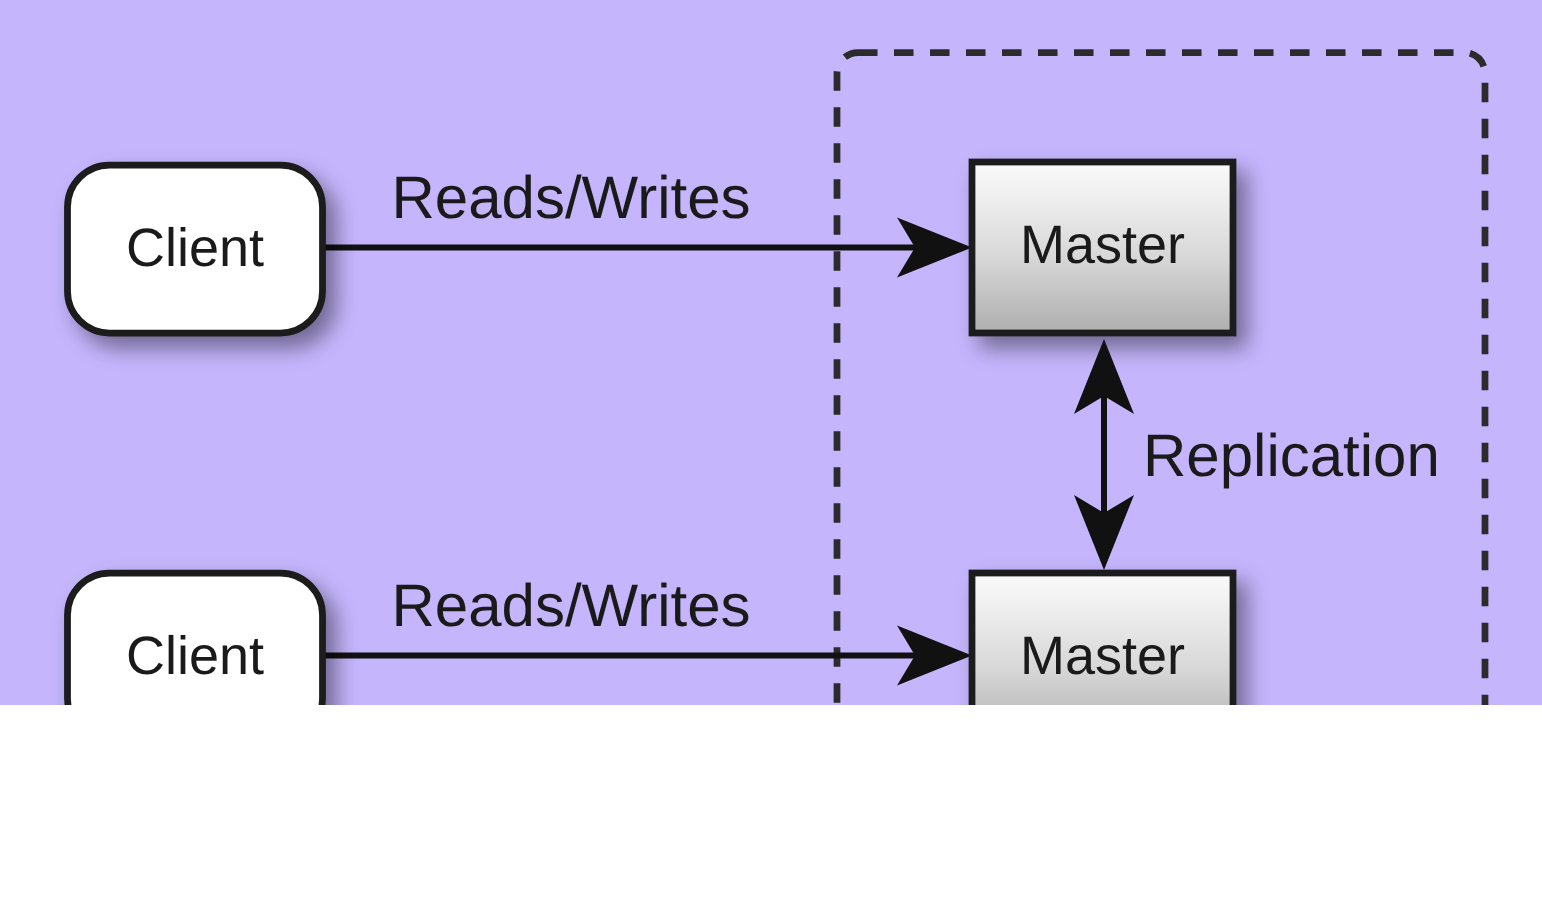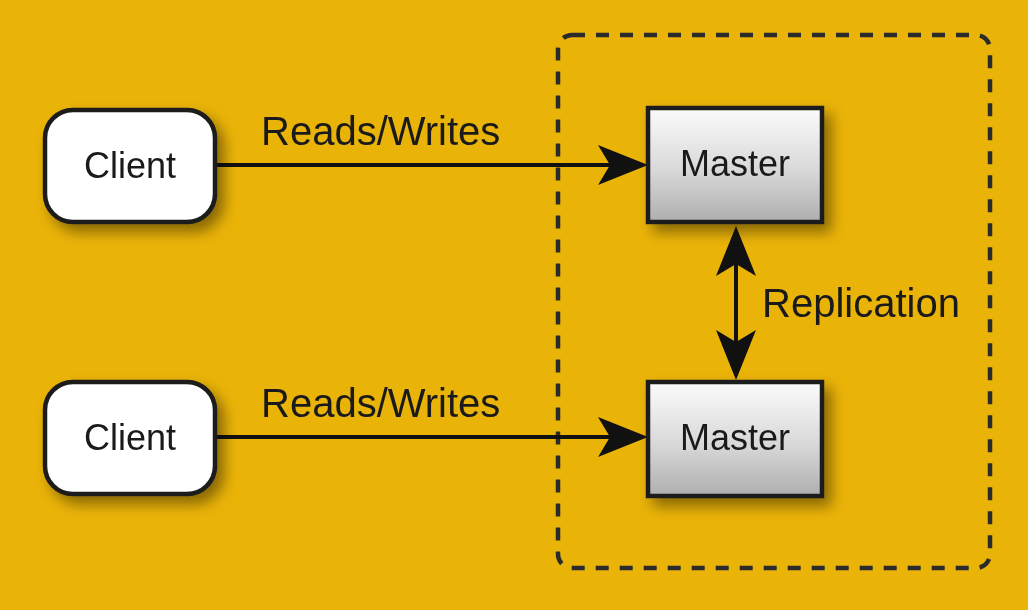--- a/index.html
+++ b/index.html
@@ -7,22 +7,22 @@
     padding: 0;
     background: #ffffff;
   }
   body {
     font-family: "Liberation Sans", sans-serif;
     -webkit-font-smoothing: antialiased;
   }
   #canvas {
     position: relative;
     width: 1028px;
-    height: 610px;
-    background: #eab308;
+    height: 470px;
+    background: #c4b5fd;
     overflow: hidden;
   }
   #diagram-svg {
     position: absolute;
     left: 0;
     top: 0;
     width: 1028px;
     height: 610px;
   }
   .node-label {

